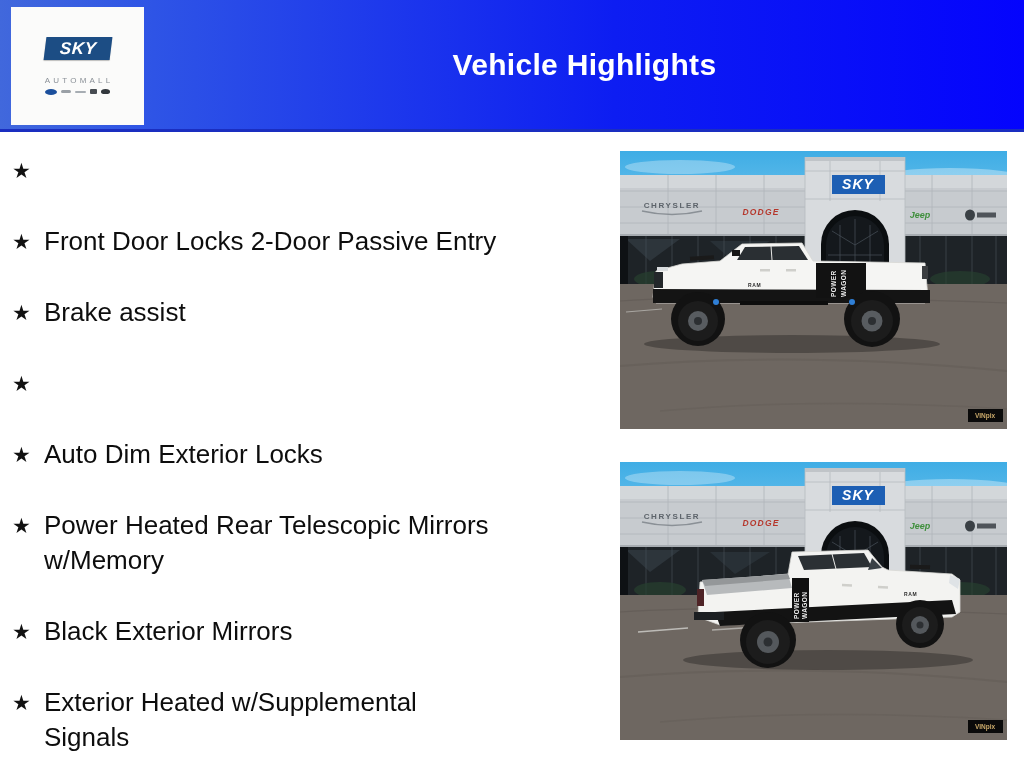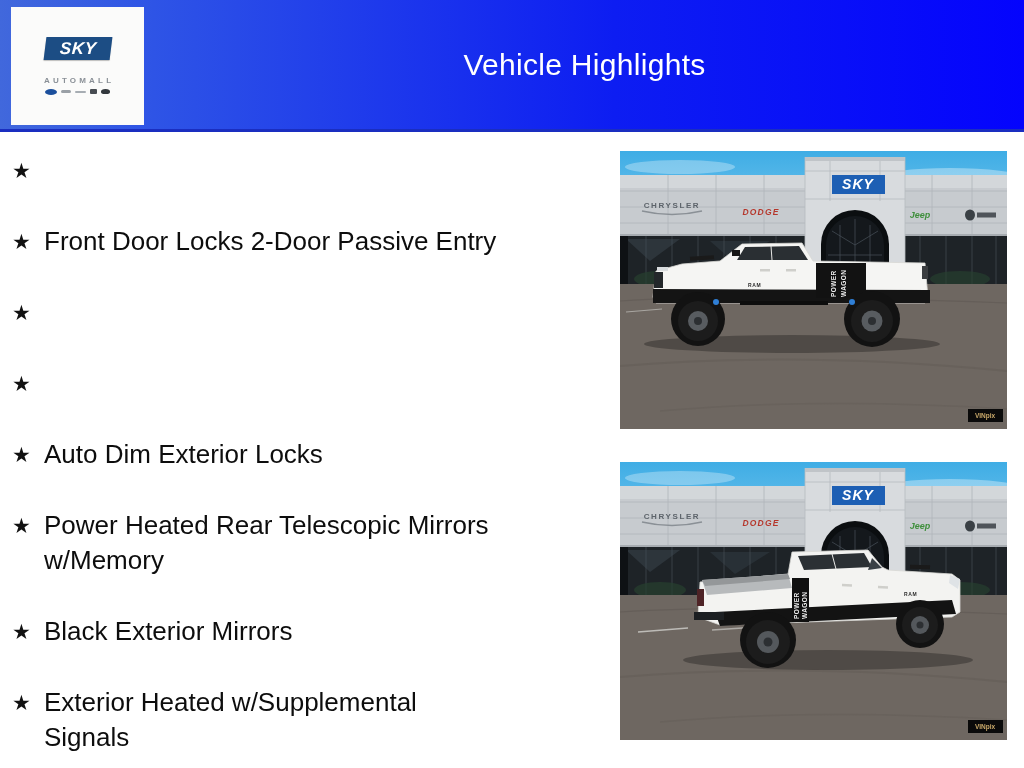--- a/index.html
+++ b/index.html
@@ -13,41 +13,41 @@
 
   
   .header {
     position:absolute; left:0; top:0; width:1024px; height:132px;
     background:linear-gradient(90deg,#4168dc 0%,#2e54e6 15%,#0d1df2 60%,#0404fd 100%);
     border-bottom:3px solid #1a2ec0;
   }
   .header-title {
     position:absolute; left:145px; right:0; top:0; height:129px;
     display:flex; align-items:center; justify-content:center;
-    color:#ffffff; font-size:30px; font-weight:400; letter-spacing:0.3px;
+    color:#ffffff; font-size:30px; font-weight:700; letter-spacing:0.3px;
   }
 
   
   .logo-box {
     position:absolute; left:11px; top:7px; width:133px; height:118px;
     background:#fbfbfa;
     display:flex; flex-direction:column; align-items:center; justify-content:center;
   }
   .sky-plate {
     width:66px; height:23px; background:#1c4d84;
     transform:skewX(-7deg);
     display:flex; align-items:center; justify-content:center;
     box-shadow:0 1px 1px rgba(0,0,0,0.25);
   }
   .sky-plate span {
     color:#ffffff; font-size:17px; font-weight:bold; font-style:italic;
     letter-spacing:0.5px; transform:skewX(3deg);
   }
   .automall {
-    margin-top:16px; color:#8a9097; font-size:8px; font-weight:bold;
+    margin-top:16px; color:#8a9097; font-size:8px; font-weight:normal;
     letter-spacing:3.2px; text-indent:3.2px;
   }
   .brand-marks { margin-top:3px; display:flex; align-items:center; gap:4px; height:7px; }
   .bm { display:inline-block; }
   .bm-ford { width:12px; height:6px; background:#1b4f9c; border-radius:50%; }
   .bm-chrysler { width:10px; height:3px; background:#9aa0a6; border-radius:2px; }
   .bm-dodge { width:11px; height:2px; background:#a7adb3; border-radius:1px; }
   .bm-jeep { width:7px; height:5px; background:#474c52; border-radius:1px; }
   .bm-ram { width:9px; height:5px; background:#33383d; border-radius:50% 50% 40% 40%; }
 
@@ -108,20 +108,21 @@
 <ul class="highlights">
     <li>
       <span class="star">★</span>
     </li>
     <li>
       <span class="star">★</span>
       <div class="item-text">Front Door Locks 2-Door Passive Entry</div>
     </li>
     <li>
       <span class="star">★</span>
+      <div class="item-text">Brake assist</div>
     </li>
     <li>
       <span class="star">★</span>
     </li>
     <li>
       <span class="star">★</span>
       <div class="item-text">Auto Dim Exterior Locks</div>
     </li>
     <li>
       <span class="star">★</span>

